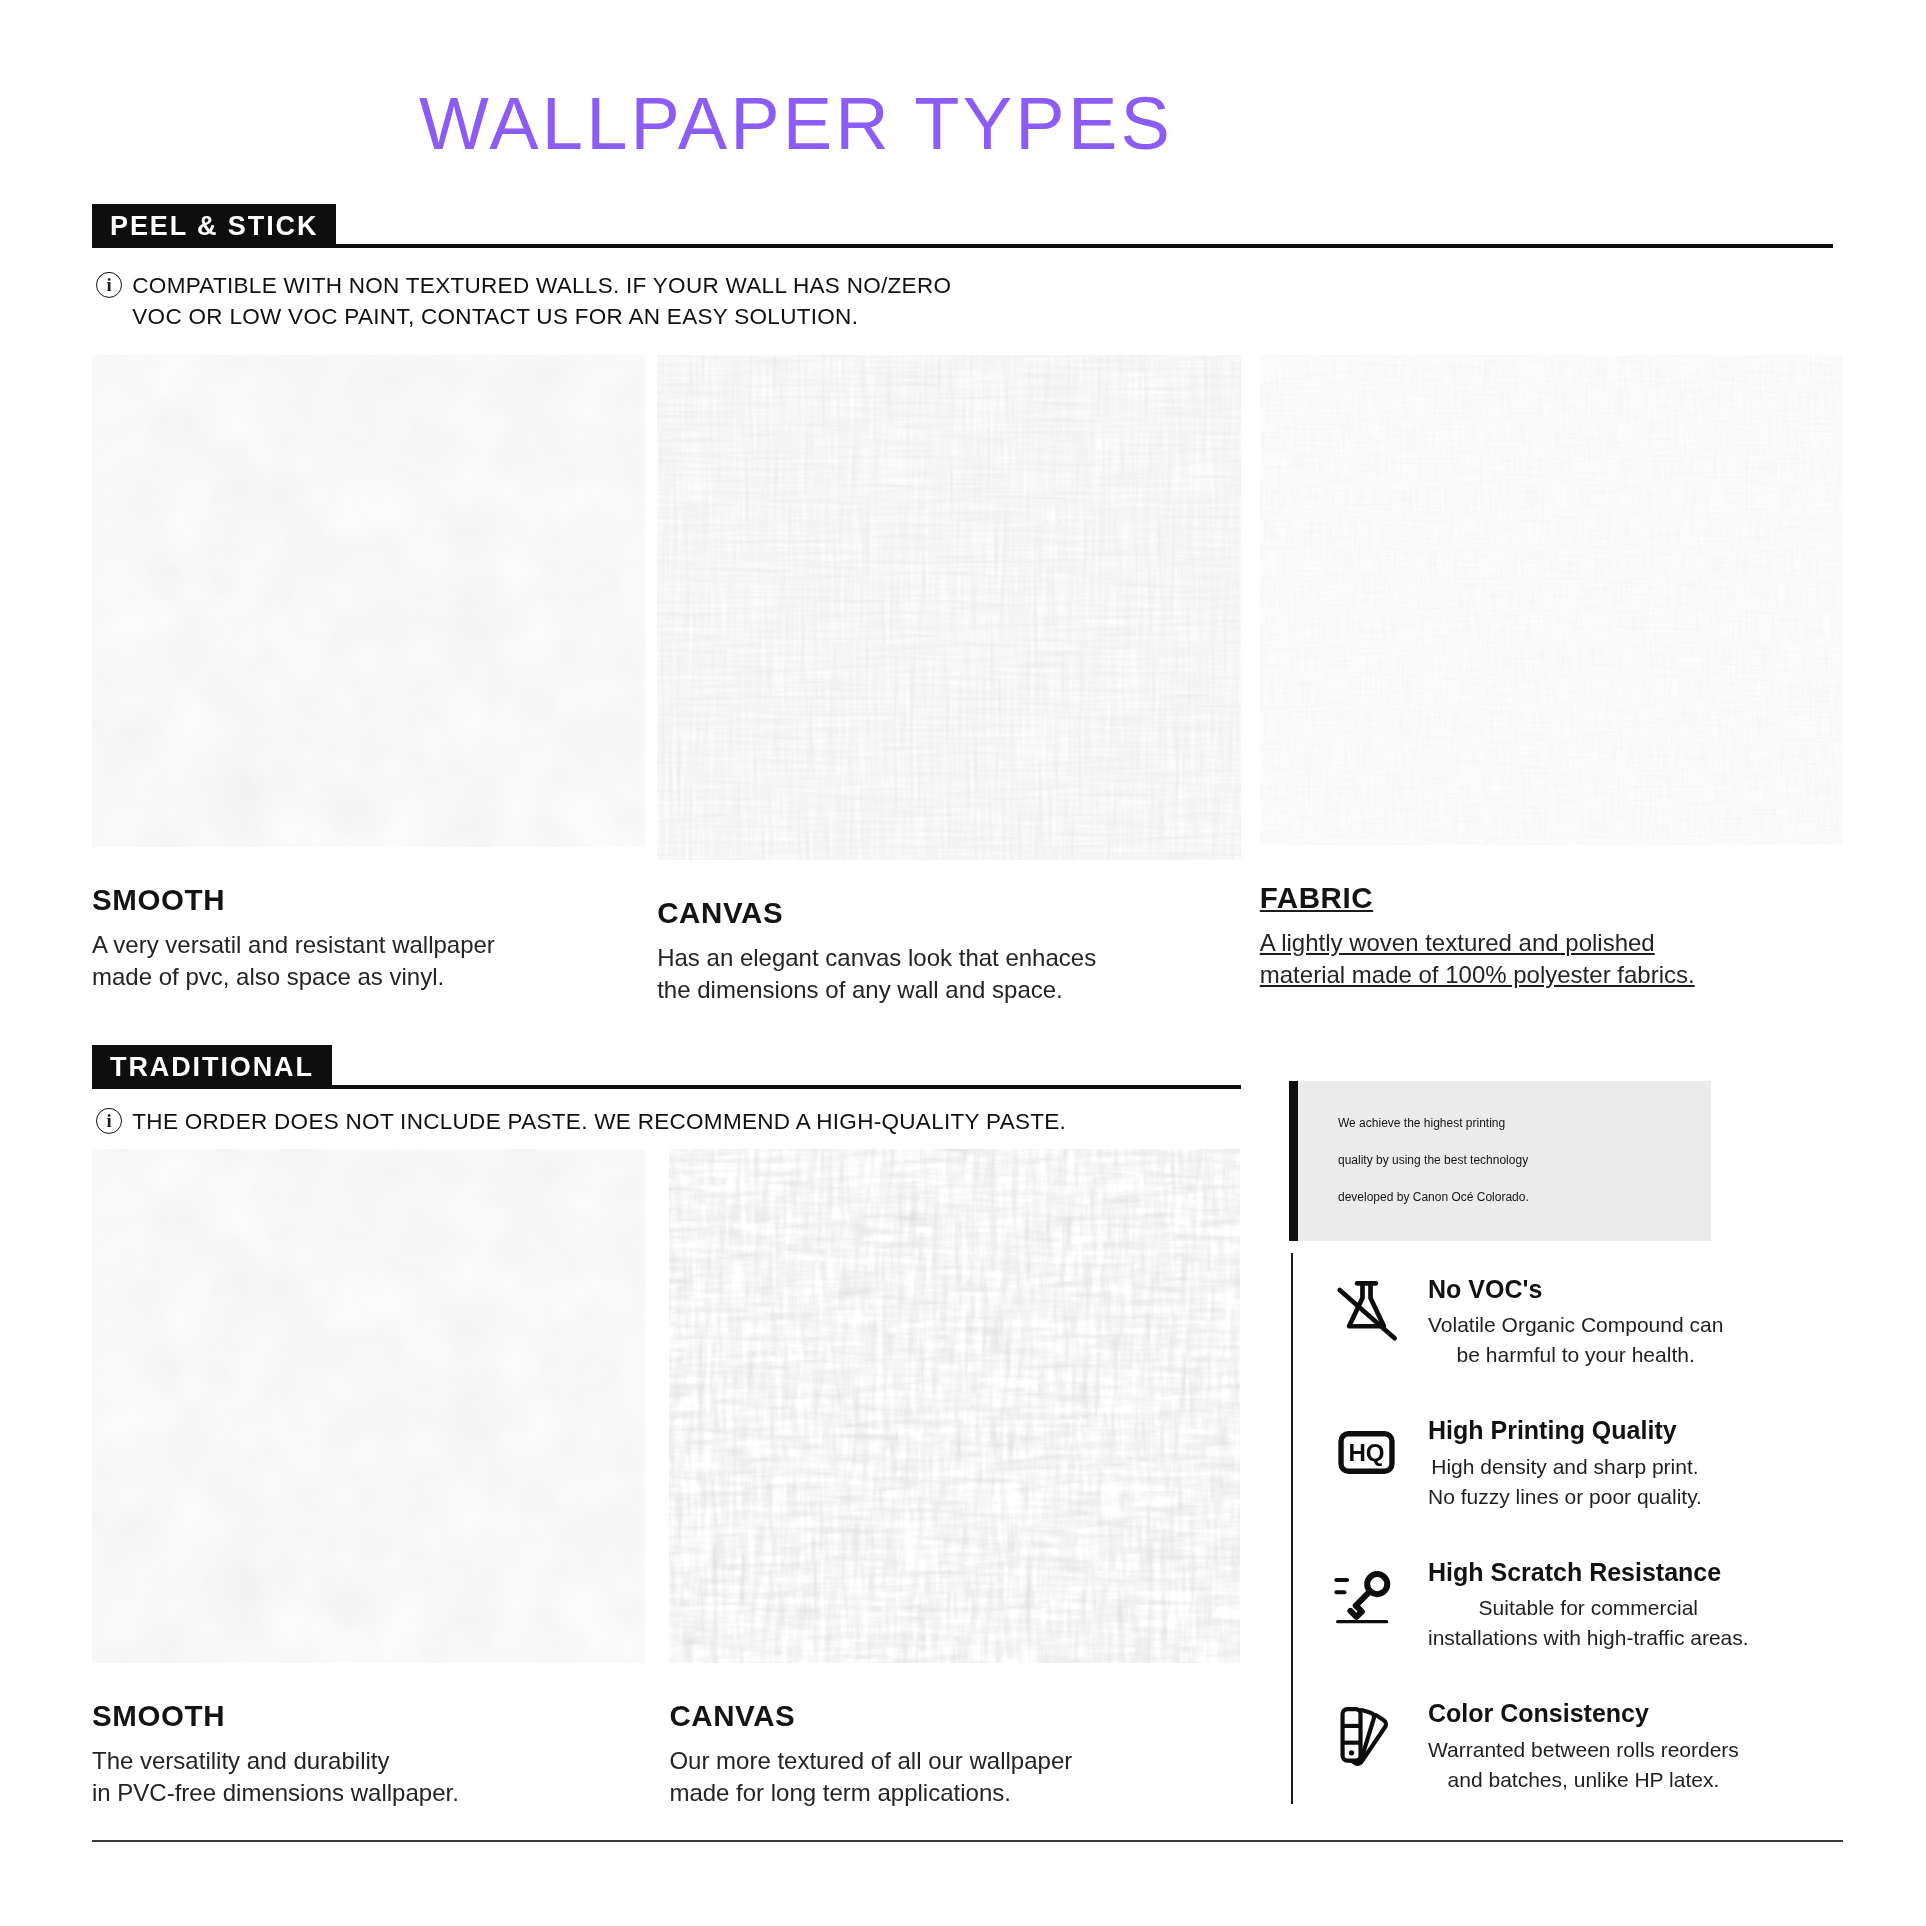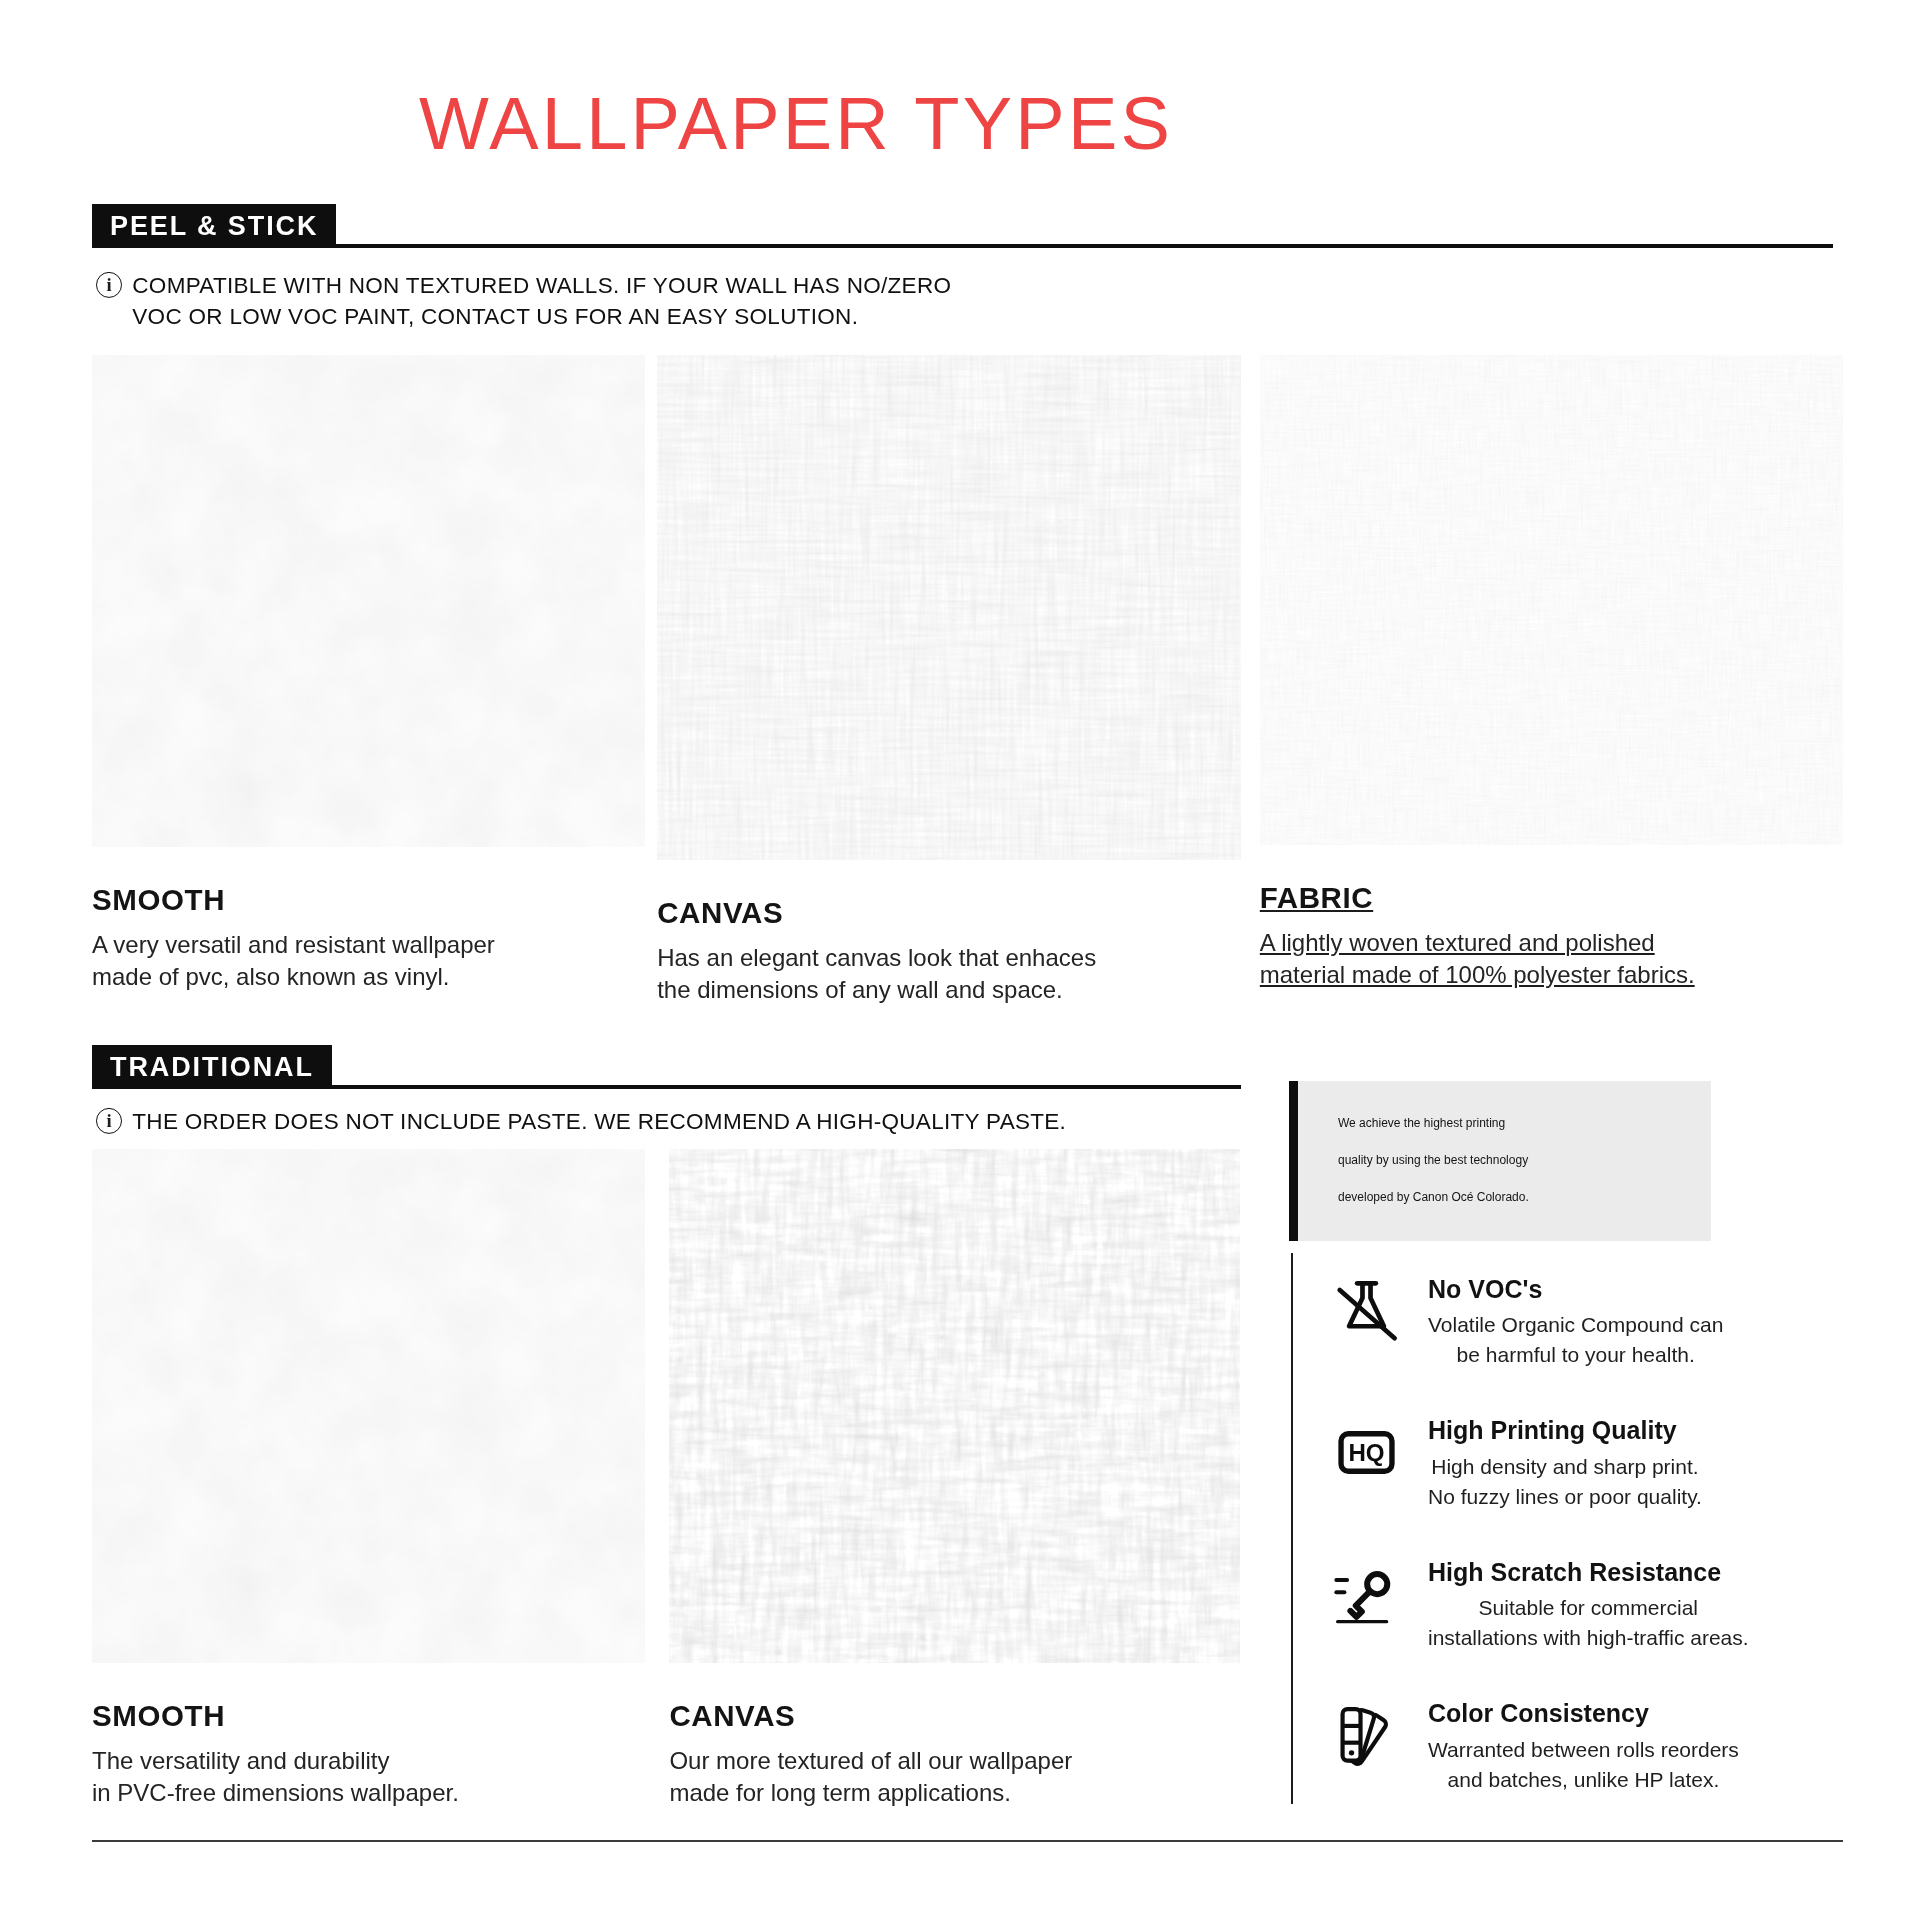--- a/index.html
+++ b/index.html
@@ -3,21 +3,21 @@
 <meta charset="utf-8">
 <style>
   * { margin:0; padding:0; box-sizing:border-box; }
   html,body { background:#ffffff; }
   .page {
     position:relative; width:1926px; height:1926px; background:#ffffff;
     font-family:"Liberation Sans", sans-serif; color:#1c1c1c; overflow:hidden;
   }
   .title {
     position:absolute; top:81px; left:0; width:1592px; text-align:center;
-    font-size:74px; font-weight:400; letter-spacing:3.2px; color:#ef4444;
+    font-size:74px; font-weight:400; letter-spacing:3.2px; color:#8b5cf6;
   }
   
   .rule-row { position:absolute; height:44px; }
   #peel-row { left:92px; top:204px; width:1741px; }
   #trad-row { left:92px; top:1045px; width:1149px; }
   .rule-line { position:absolute; left:0; bottom:0; width:100%; height:4.5px; background:#0e0e0e; }
   .tag {
     position:absolute; left:0; top:0; bottom:0; display:flex; align-items:center;
     background:#0e0e0e; color:#ffffff; padding:8px 18px;
     font-size:27px; font-weight:700; letter-spacing:1.9px; white-space:nowrap;
@@ -130,21 +130,21 @@
 VOC OR LOW VOC PAINT, CONTACT US FOR AN EASY SOLUTION.</span>
   </div>
 
   <div id="row-top">
     <div class="col-smooth">
       <svg class="swatch h1" viewBox="0 0 862 767" width="553" height="492">
           <rect width="100%" height="100%" filter="url(#texSmooth)"></rect>
         </svg>
       <div class="swatch-name">SMOOTH</div>
       <div class="swatch-desc">A very versatil and resistant wallpaper
-made of pvc, also known as vinyl.</div>
+made of pvc, also space as vinyl.</div>
     </div>
     <div class="col-canvas">
       <svg class="swatch h2" viewBox="0 0 909 786" width="584" height="505">
           <rect width="100%" height="100%" filter="url(#texCanvas)"></rect>
         </svg>
       <div class="swatch-name">CANVAS</div>
       <div class="swatch-desc">Has an elegant canvas look that enhaces
 the dimensions of any wall and space.</div>
     </div>
     <div class="col-fabric">

